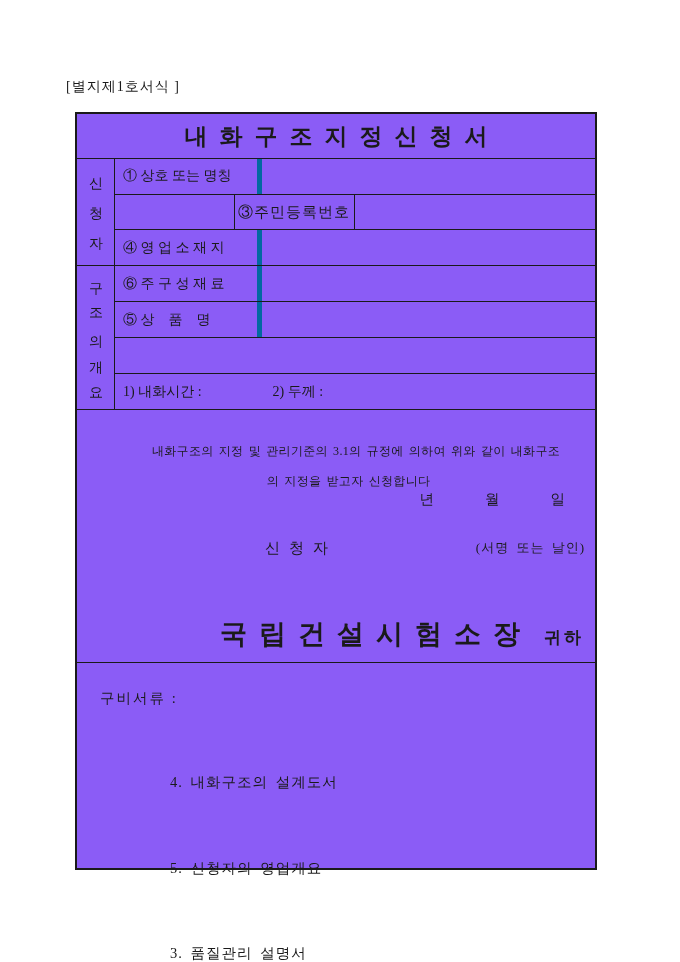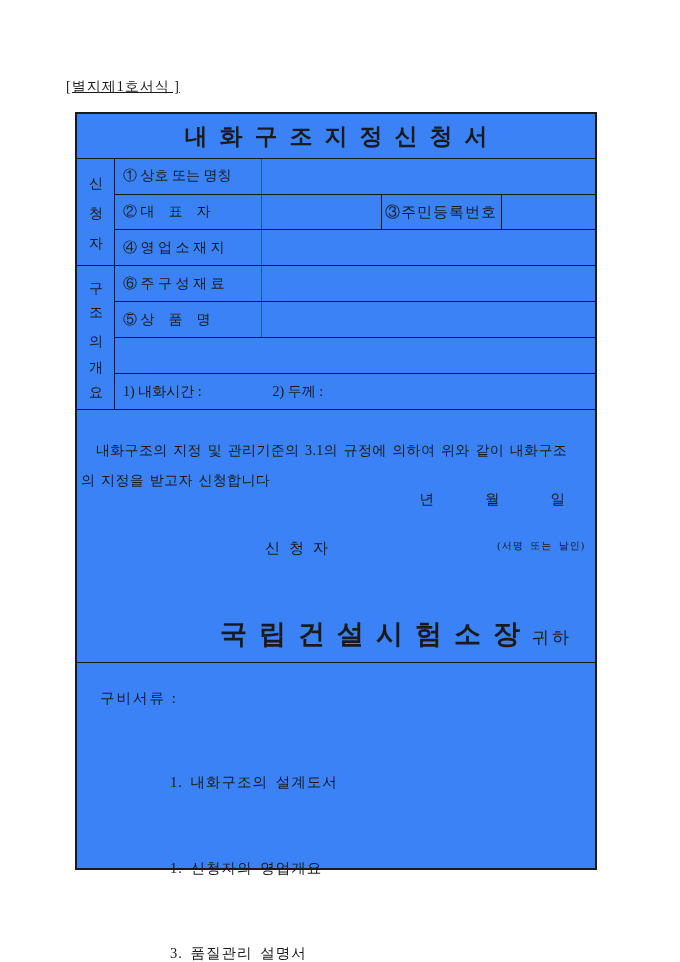--- a/index.html
+++ b/index.html
@@ -2,62 +2,62 @@
 <html><head>
 <meta charset="utf-8">
 <style>
   html,body{margin:0;padding:0;}
   body{
     width:680px;height:962px;position:relative;
     background:#ffffff;color:#1a1a1a;
     font-family:"Liberation Serif","DejaVu Serif",serif;
     overflow:hidden;
   }
-  .form-code{position:absolute;left:66px;top:78px;font-size:14px;letter-spacing:1px;text-decoration:underline;}
+  .form-code{position:absolute;left:66px;top:78px;font-size:14px;letter-spacing:1px;}
   .formbox{
     position:absolute;left:75px;top:112px;width:522px;height:758px;
     box-sizing:border-box;border:2px solid #1a1a1a;
-    display:flex;flex-direction:column;background:#3b82f6;
+    display:flex;flex-direction:column;background:#8b5cf6;
   }
   .title-row{
     flex:none;height:45px;border-bottom:1px solid #1a1a1a;
     display:flex;align-items:center;justify-content:center;
     font-size:23px;font-weight:bold;letter-spacing:12px;padding-left:12px;box-sizing:border-box;
   }
   .tbl-group{flex:none;display:flex;border-bottom:1px solid #1a1a1a;}
   .g1{height:106px;}
   .g2{height:143px;}
   .vcol{width:37px;flex:none;border-right:1px solid #1a1a1a;display:flex;align-items:center;justify-content:center;}
   .vtext{writing-mode:vertical-lr;text-orientation:upright;font-size:14px;}
   .g1 .vtext{letter-spacing:16px;}
   .g2 .vtext{letter-spacing:12px;}
   .rows{flex:1 1 auto;display:flex;flex-direction:column;min-width:0;}
   .trow{flex:1 1 0;display:flex;border-bottom:1px solid #1a1a1a;min-height:0;}
   .trow:last-child{border-bottom:none;}
   .cell{box-sizing:border-box;display:flex;align-items:center;}
-  .lbl{width:147px;flex:none;border-right:1px solid #0369a1;padding-left:8px;font-size:14px;white-space:pre;}
+  .lbl{width:147px;flex:none;border-right:5px solid #0369a1;padding-left:8px;font-size:14px;white-space:pre;}
   .val{flex:1 1 auto;font-size:14px;}
   .val.fixed{width:120px;flex:none;border-right:1px solid #1a1a1a;}
   .lbl2{width:120px;flex:none;border-right:1px solid #1a1a1a;font-size:15px;padding-left:3px;white-space:pre;letter-spacing:1px;display:flex;align-items:center;box-sizing:border-box;}
   .fire-val{display:flex;align-items:center;width:100%;font-size:14px;white-space:pre;text-align:right;}
   .fire-val .v1{margin-left:8px;}
   .fire-val .v2{margin-left:71px;}
   .main-sec{flex:none;height:252px;border-bottom:1px solid #1a1a1a;position:relative;}
   .statement{
-    position:absolute;left:4px;top:26px;width:505px;
-    font-size:14px;line-height:30px;white-space:pre;text-indent:15px;
-    word-spacing:2px;letter-spacing:0.3px;
+    position:absolute;left:19px;top:26px;width:505px;
+    font-size:12px;line-height:30px;white-space:pre;text-indent:15px;
+    word-spacing:2px;letter-spacing:0.3px;text-align:center;
   }
   .date-line{position:absolute;top:80px;right:30px;display:flex;gap:51px;font-size:14.5px;}
   .applicant-line{position:absolute;top:129px;left:0;width:100%;height:22px;}
   .app-label{position:absolute;left:188px;font-size:15px;letter-spacing:9px;}
-  .sign-note{position:absolute;right:10px;font-size:10px;word-spacing:3px;letter-spacing:1px;}
-  .recipient-line{position:absolute;top:180px;left:143px;display:flex;align-items:baseline;gap:0;}
+  .sign-note{position:absolute;right:10px;font-size:13px;word-spacing:3px;letter-spacing:1px;}
+  .recipient-line{position:absolute;top:180px;left:143px;display:flex;align-items:baseline;gap:12px;}
   .recipient{font-size:27px;font-weight:bold;letter-spacing:12px;}
-  .honorific{font-size:17px;font-weight:normal;letter-spacing:3px;margin-top:36px;}
+  .honorific{font-size:17px;font-weight:bold;letter-spacing:3px;margin-top:36px;}
   .attach-sec{flex:1 1 auto;position:relative;font-size:14.5px;font-family:Liberation Serif, serif;}
   .attach-heading{position:absolute;left:23px;top:26px;letter-spacing:2px;}
   .attach-list{
     position:absolute;left:93px;top:48px;list-style:none;margin:0;padding:0;
     line-height:28.5px;letter-spacing:1px;word-spacing:3px;white-space:pre;
   }
 </style>
 </head>
 <body>
 
@@ -72,21 +72,20 @@
     <div class="tbl-group g1">
       <div class="vcol">
         <span class="vtext">신청자</span>
       </div>
       <div class="rows">
         <div class="trow">
           <div class="cell lbl">① 상호 또는 명칭</div>
           <div class="cell val"></div>
         </div>
         <div class="trow">
-          <div class="cell lbl">② 대    표    자</div>
           <div class="cell val fixed"></div>
           <div class="cell lbl2">③주민등록번호</div>
           <div class="cell val"></div>
         </div>
         <div class="trow">
           <div class="cell lbl">④ 영 업 소 재 지</div>
           <div class="cell val"></div>
         </div>
       </div>
     </div>
@@ -132,22 +131,22 @@
       </div>
       <div class="recipient-line">
         <span class="recipient">국립건설시험소장</span>
         <span class="honorific">귀하</span>
       </div>
     </div>
 
     <div class="attach-sec">
       <div class="attach-heading">구비서류 :</div>
       <ol class="attach-list">
-        <li>1. 내화구조의 설계도서</li>
-        <li>1. 신청자의 영업개요</li>
+        <li>4. 내화구조의 설계도서</li>
+        <li>5. 신청자의 영업개요</li>
         <li>3. 품질관리 설명서</li>
         
         
       </ol>
     </div>
 
   </div>
 </div>
 
 </body></html>

